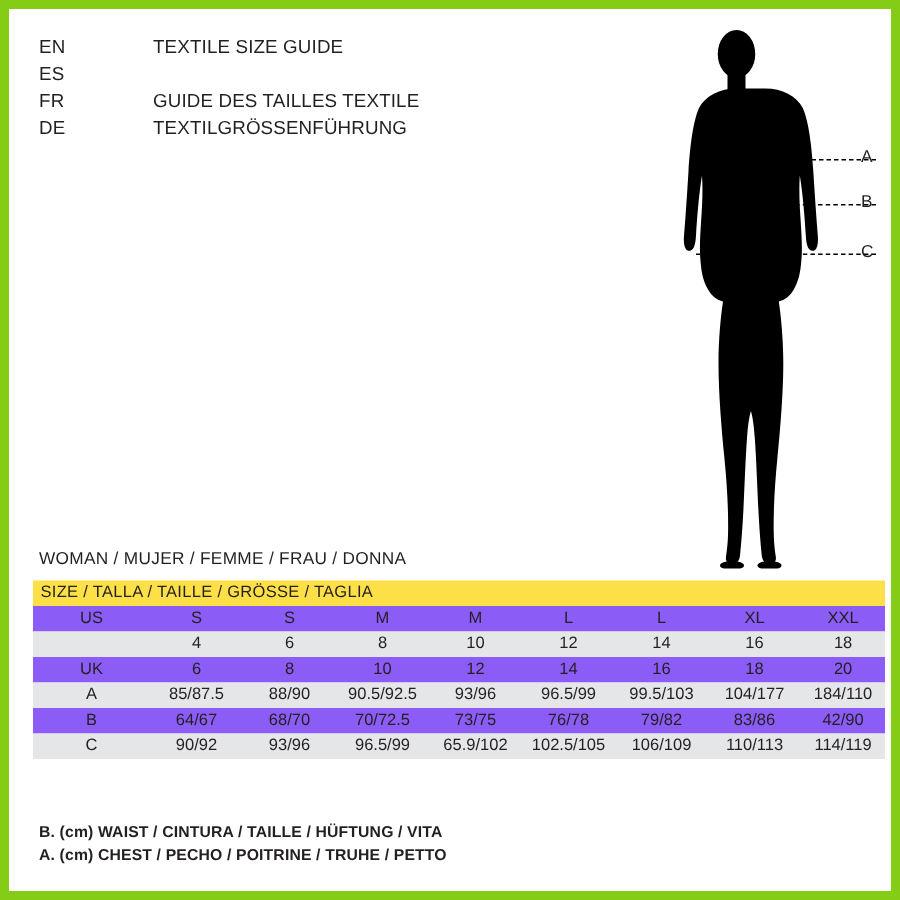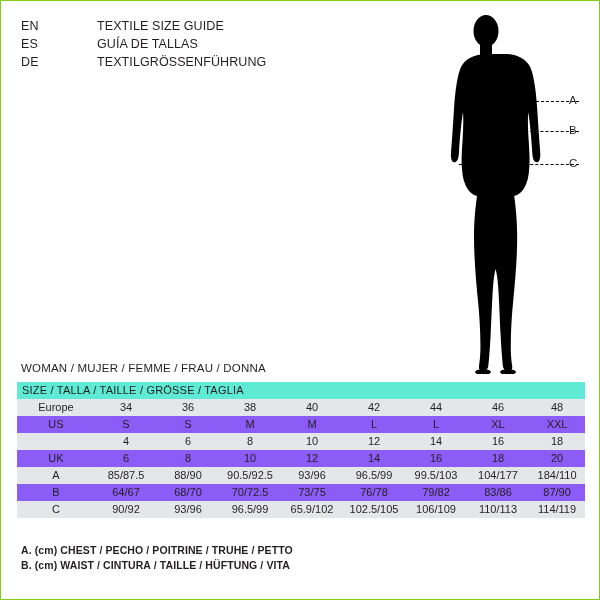--- a/index.html
+++ b/index.html
@@ -12,21 +12,21 @@
     background: #ffffff;
     font-family: "Liberation Sans", sans-serif;
     color: #231f20;
     overflow: hidden;
   }
   #page {
     position: relative;
     width: 600px;
     height: 600px;
     box-sizing: border-box;
-    border: 1px solid #84cc16;
+    border: 6px solid #84cc16;
   }
 
   
   .lang-block {
     position: absolute;
     top: 16px;
     left: 20px;
     width: 330px;
   }
   .lang-row {
@@ -98,21 +98,21 @@
     color: #231f20;
   }
   td.rowlabel {
     text-align: left;
     padding-left: 5px;
     width: 78px;
   }
   tr.band-light td { background: #e5e6e7; }
   tr.band-white td { background: #8b5cf6; }
   tr.header-row td {
-    background: #5eead4;
+    background: #fde047;
     text-align: left;
     padding-left: 5px;
     letter-spacing: 0.2px;
   }
 
   
   .footnotes {
     position: absolute;
     top: 542px;
     left: 20px;
@@ -130,21 +130,24 @@
 
 <div id="page">
 
   <div class="lang-block">
     <div class="lang-row">
       <span class="lang-code">EN</span>
       <span class="lang-title">TEXTILE SIZE GUIDE</span>
     </div>
     <div class="lang-row">
       <span class="lang-code">ES</span>
-      <span class="lang-title">GUÍA DE TALLAS</span>
+    </div>
+    <div class="lang-row">
+      <span class="lang-code">FR</span>
+      <span class="lang-title">GUIDE DES TAILLES TEXTILE</span>
     </div>
     <div class="lang-row">
       <span class="lang-code">DE</span>
       <span class="lang-title">TEXTILGRÖSSENFÜHRUNG</span>
     </div>
   </div>
 
   <div class="figure-wrap">
     <svg width="160" height="365" viewBox="0 0 160 365" xmlns="http://www.w3.org/2000/svg">
       <g fill="#000000">
@@ -221,31 +224,20 @@
         <col style="width:62px">
           <col style="width:62px">
           <col style="width:62px">
           <col style="width:56px">
       </colgroup>
       <tbody>
         <tr class="header-row">
           <td colspan="9">SIZE / TALLA / TAILLE / GRÖSSE / TAGLIA</td>
         </tr>
 
-        <tr class="band-light">
-          <td class="rowlabel">Europe</td>
-          <td>34</td>
-          <td>36</td>
-          <td>38</td>
-          <td>40</td>
-          <td>42</td>
-          <td>44</td>
-          <td>46</td>
-          <td>48</td>
-        </tr>
 
         <tr class="band-white">
           <td class="rowlabel">US</td>
           <td>S</td>
           <td>S</td>
           <td>M</td>
           <td>M</td>
           <td>L</td>
           <td>L</td>
           <td>XL</td>
@@ -290,36 +282,36 @@
 
         <tr class="band-white">
           <td class="rowlabel">B</td>
           <td>64/67</td>
           <td>68/70</td>
           <td>70/72.5</td>
           <td>73/75</td>
           <td>76/78</td>
           <td>79/82</td>
           <td>83/86</td>
-          <td>87/90</td>
+          <td>42/90</td>
         </tr>
 
         <tr class="band-light">
           <td class="rowlabel">C</td>
           <td>90/92</td>
           <td>93/96</td>
           <td>96.5/99</td>
           <td>65.9/102</td>
           <td>102.5/105</td>
           <td>106/109</td>
           <td>110/113</td>
           <td>114/119</td>
         </tr>
       </tbody>
     </table>
   </div>
 
   <div class="footnotes">
+    <div>B. (cm) WAIST / CINTURA / TAILLE / HÜFTUNG / VITA</div>
     <div>A. (cm) CHEST / PECHO / POITRINE / TRUHE / PETTO</div>
-    <div>B. (cm) WAIST / CINTURA / TAILLE / HÜFTUNG / VITA</div>
   </div>
 
 </div>
 
 </body></html>

